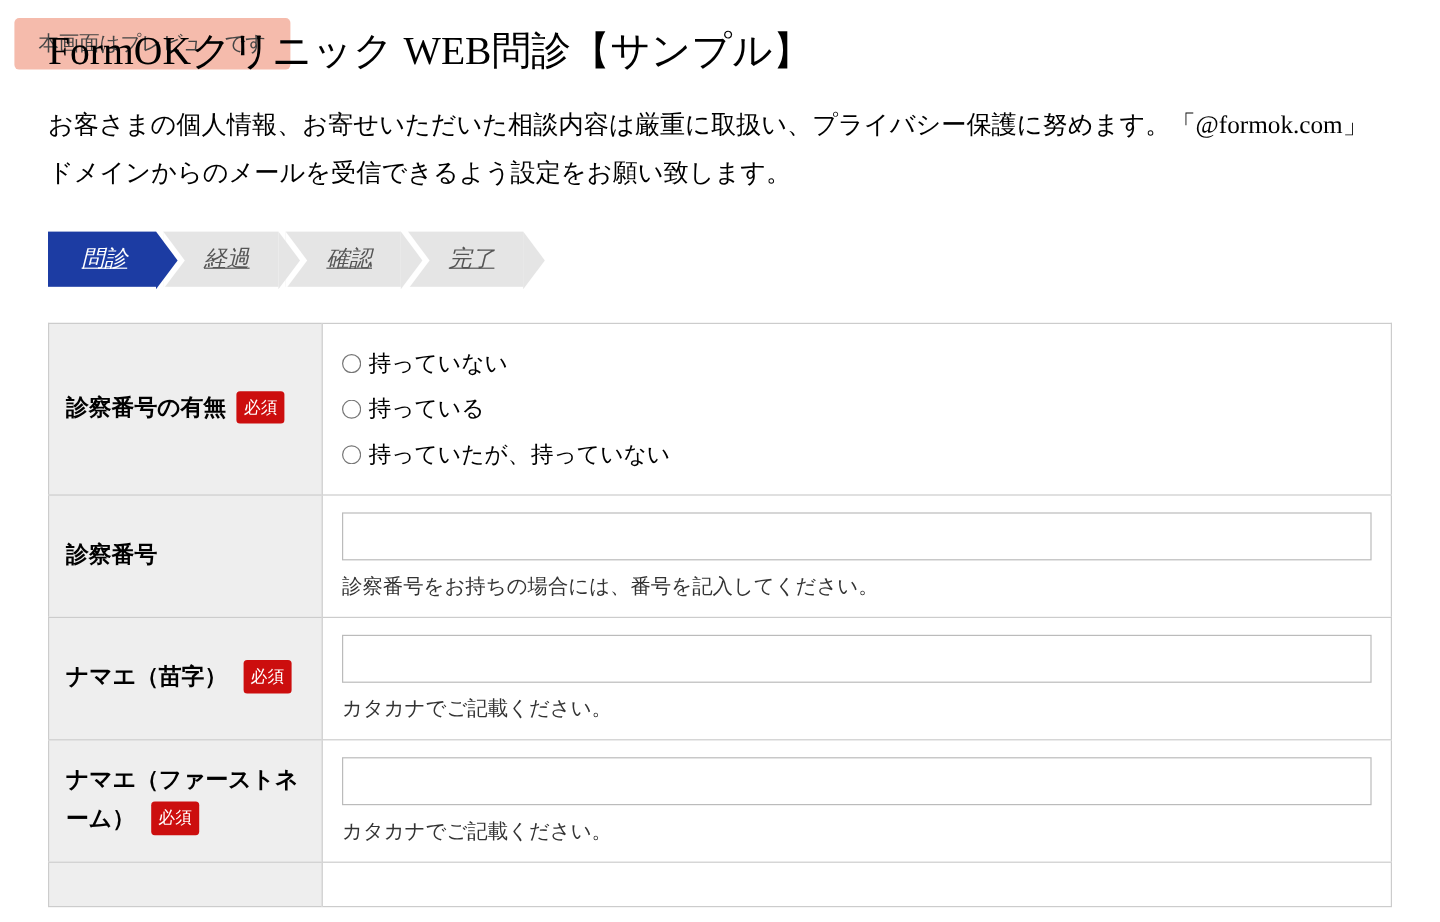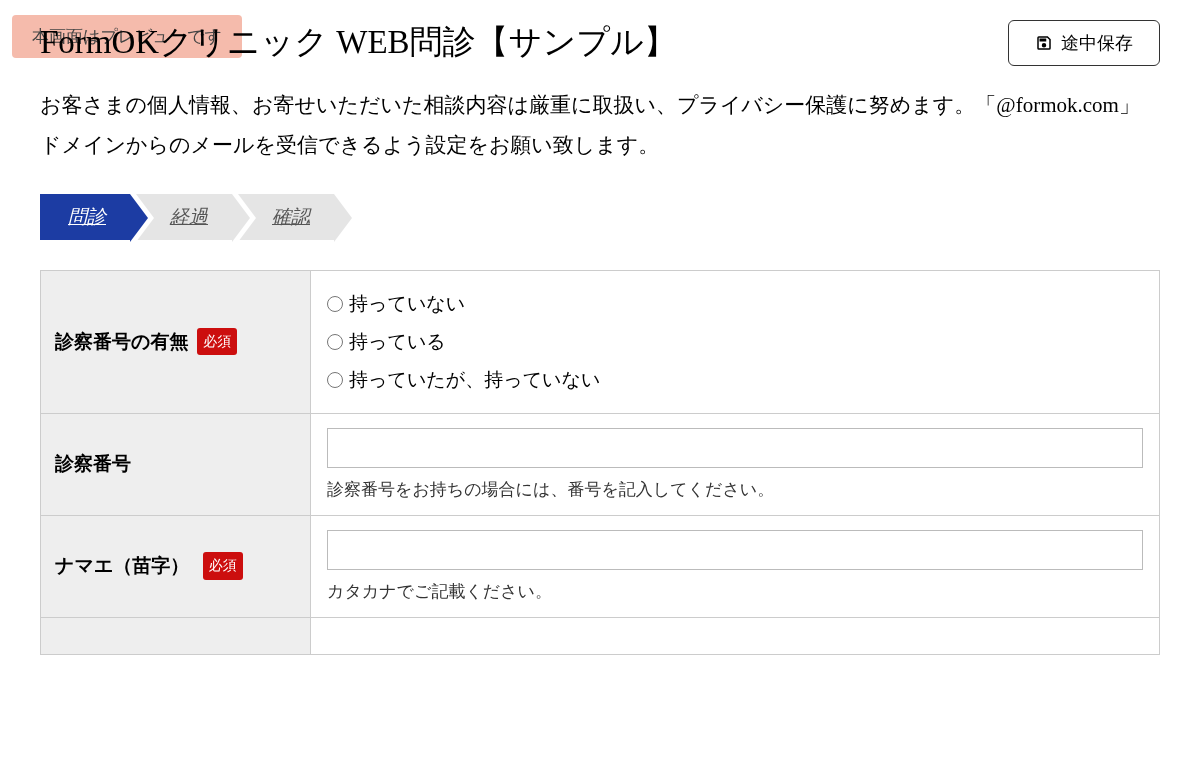--- a/index.html
+++ b/index.html
@@ -101,21 +101,21 @@
     }
     .step.active::after { border-left-color: #1c3ca3; }
     .form-table {
       width: 100%;
       border-collapse: collapse;
       border: 1px solid #ccc;
     }
     .form-table tr { border-bottom: 1px solid #ccc; }
     .form-table th {
       background: #eeeeee;
-      width: 270px;
+      width: 228px;
       text-align: left;
       padding: 18px 14px;
       font-size: 19px;
       font-weight: 700;
       vertical-align: middle;
       border-right: 1px solid #ccc;
       line-height: 1.7;
     }
     .form-table td {
       padding: 14px 16px;
@@ -160,34 +160,29 @@
     }
   </style>
 </head>
 <body>
 
 <div class="header-row">
   <div class="title-wrap">
     <div class="preview-badge">本画面はプレビューです</div>
     <h1 class="page-title">FormOKクリニック WEB問診【サンプル】</h1>
   </div>
-  <button class="save-button">
-    <svg viewBox="0 0 24 24" fill="currentColor">
-        <path d="M17 3H5a2 2 0 0 0-2 2v14a2 2 0 0 0 2 2h14a2 2 0 0 0 2-2V7l-4-4zm2 16H5V5h11.17L19 7.83V19zm-7-7a3 3 0 1 0 0 6 3 3 0 0 0 0-6zM6 6h9v4H6V6z"></path>
-      </svg>
-    <span>途中保存</span>
-  </button>
 </div>
 
 <p class="description">お客さまの個人情報、お寄せいただいた相談内容は厳重に取扱い、プライバシー保護に努めます。「@formok.com」ドメインからのメールを受信できるよう設定をお願い致します。</p>
 
 <div class="steps">
   <div class="step active">問診</div>
   <div class="step">経過</div>
   <div class="step">確認</div>
+  <div class="step">完了</div>
 </div>
 
 <table class="form-table">
   <tbody>
       <tr>
     <th>
       <span>診察番号の有無</span>
       <span class="required-badge">必須</span>
     </th>
     <td>
@@ -218,17 +213,27 @@
     <th>
       <span>ナマエ（苗字）</span>&nbsp;
       <span class="required-badge">必須</span>
     </th>
     <td>
       <input type="text" class="text-input" style="">
       <div class="help-text">カタカナでご記載ください。</div>
     </td>
   </tr>
   <tr>
+    <th>
+      <span>ナマエ（ファーストネーム）</span>&nbsp;
+      <span class="required-badge">必須</span>
+    </th>
+    <td>
+      <input type="text" class="text-input" style="">
+      <div class="help-text">カタカナでご記載ください。</div>
+    </td>
+  </tr>
+  <tr>
     <th></th>
     <td></td>
   </tr>
 </tbody>
   </table>
 
 </body></html>

